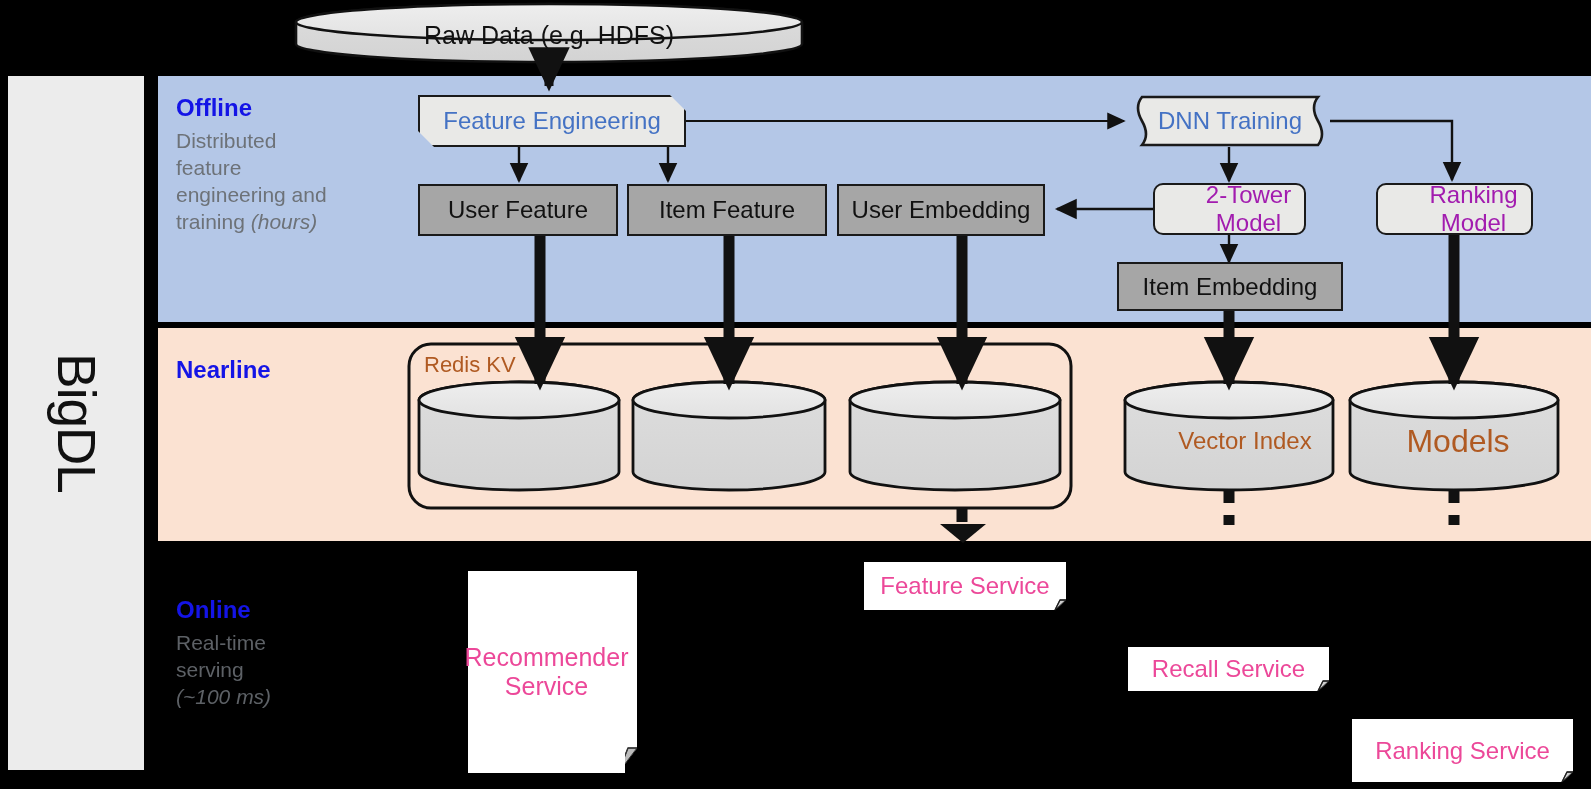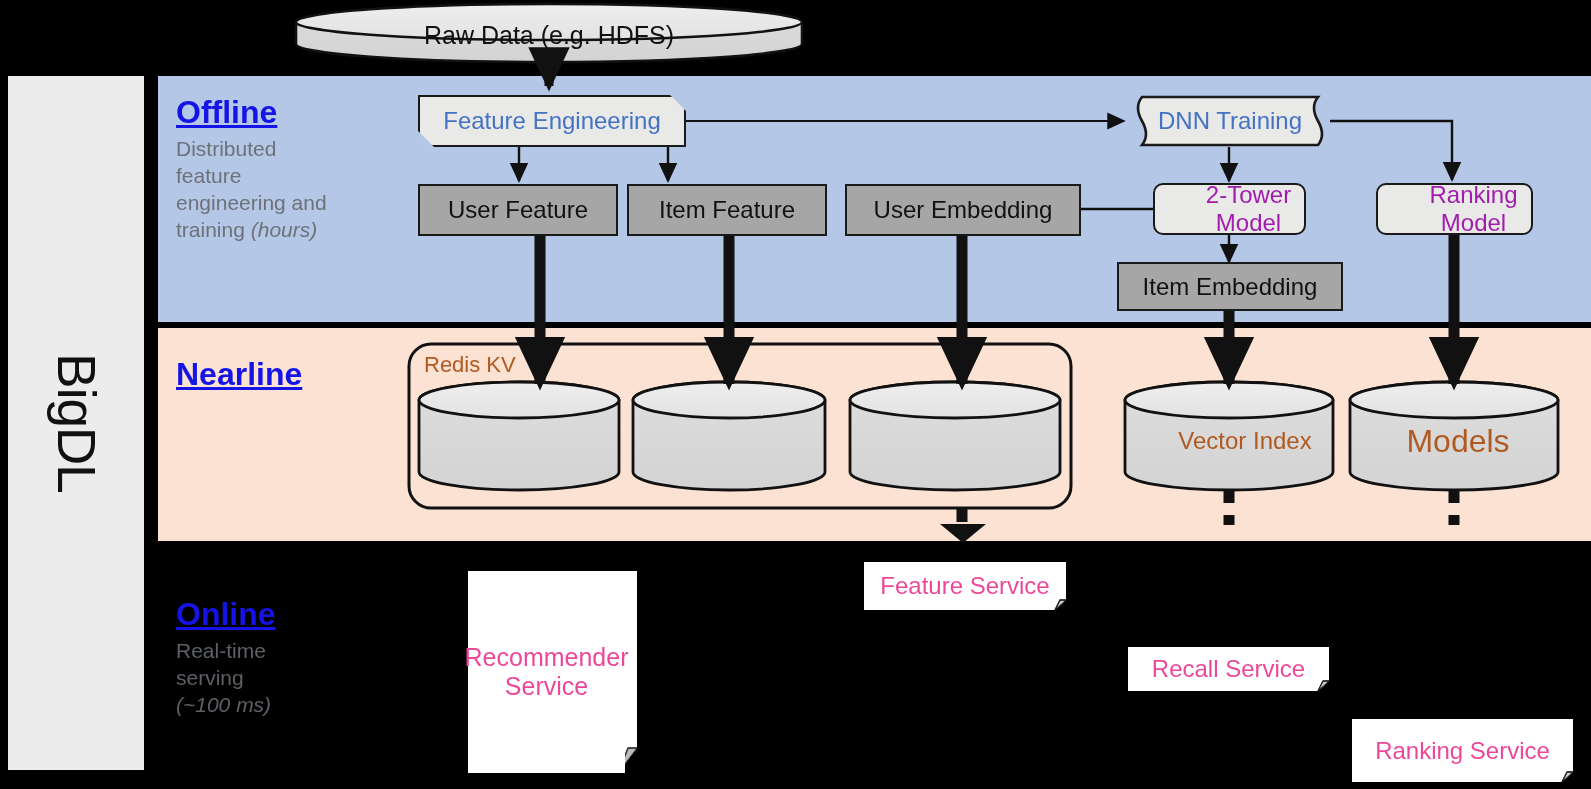--- a/index.html
+++ b/index.html
@@ -17,21 +17,21 @@
   #bigdl{position:absolute;left:8px;top:76px;width:136px;height:694px;background:#ececec;}
   #bigdl-label{
     position:absolute;left:50%;top:50%;
     transform:translate(-50%,-50%) rotate(90deg);
     white-space:nowrap;font-size:53px;color:#111;letter-spacing:-1px;
     font-family:"Liberation Sans","DejaVu Sans",sans-serif;
   }
 
   
   .band-cap{position:absolute;width:210px;}
-  .band-cap .bc-title{font-size:32px;color:#1414e6;font-weight:600;margin:0 0 8px 0;line-height:1;text-decoration:underline;}
+  .band-cap .bc-title{font-size:24px;color:#1414e6;font-weight:600;margin:0 0 8px 0;line-height:1;}
   .band-cap .bc-sub{font-size:21px;color:#6d7278;line-height:1.28;}
   .band-cap .bc-sub i{font-style:italic;}
   #cap-offline{left:176px;top:96px;}
   #cap-nearline{left:176px;top:358px;}
   #cap-online{left:176px;top:598px;}
   #cap-online .bc-title{color:#1414e6;}
   #cap-online .bc-sub{color:#5d6166;}
 
   
   .node{position:absolute;box-sizing:border-box;display:flex;align-items:center;justify-content:center;text-align:center;}
@@ -240,21 +240,21 @@
   <div class="node box-proc rnd" style="left:1376px;top:183px;width:157px;height:52px;">
     <span class="txt-green">Ranking Model</span>
   </div>
 
   <div class="node box-grey" style="left:418px;top:184px;width:200px;height:52px;">
     <span>User Feature</span>
   </div>
   <div class="node box-grey" style="left:627px;top:184px;width:200px;height:52px;">
     <span>Item Feature</span>
   </div>
-  <div class="node box-grey" style="left:837px;top:184px;width:236px;height:52px;margin-left:8px;">
+  <div class="node box-grey" style="left:837px;top:184px;width:208px;height:52px;">
     <span>User Embedding</span>
   </div>
   <div class="node box-grey" style="left:1117px;top:262px;width:226px;height:49px;">
     <span>Item Embedding</span>
   </div>
 
   <div class="svc page" style="left:468px;top:571px;width:157px;height:202px;flex-direction:column;">
     <span>Recommender</span>
     <span>Service</span>
   </div>

